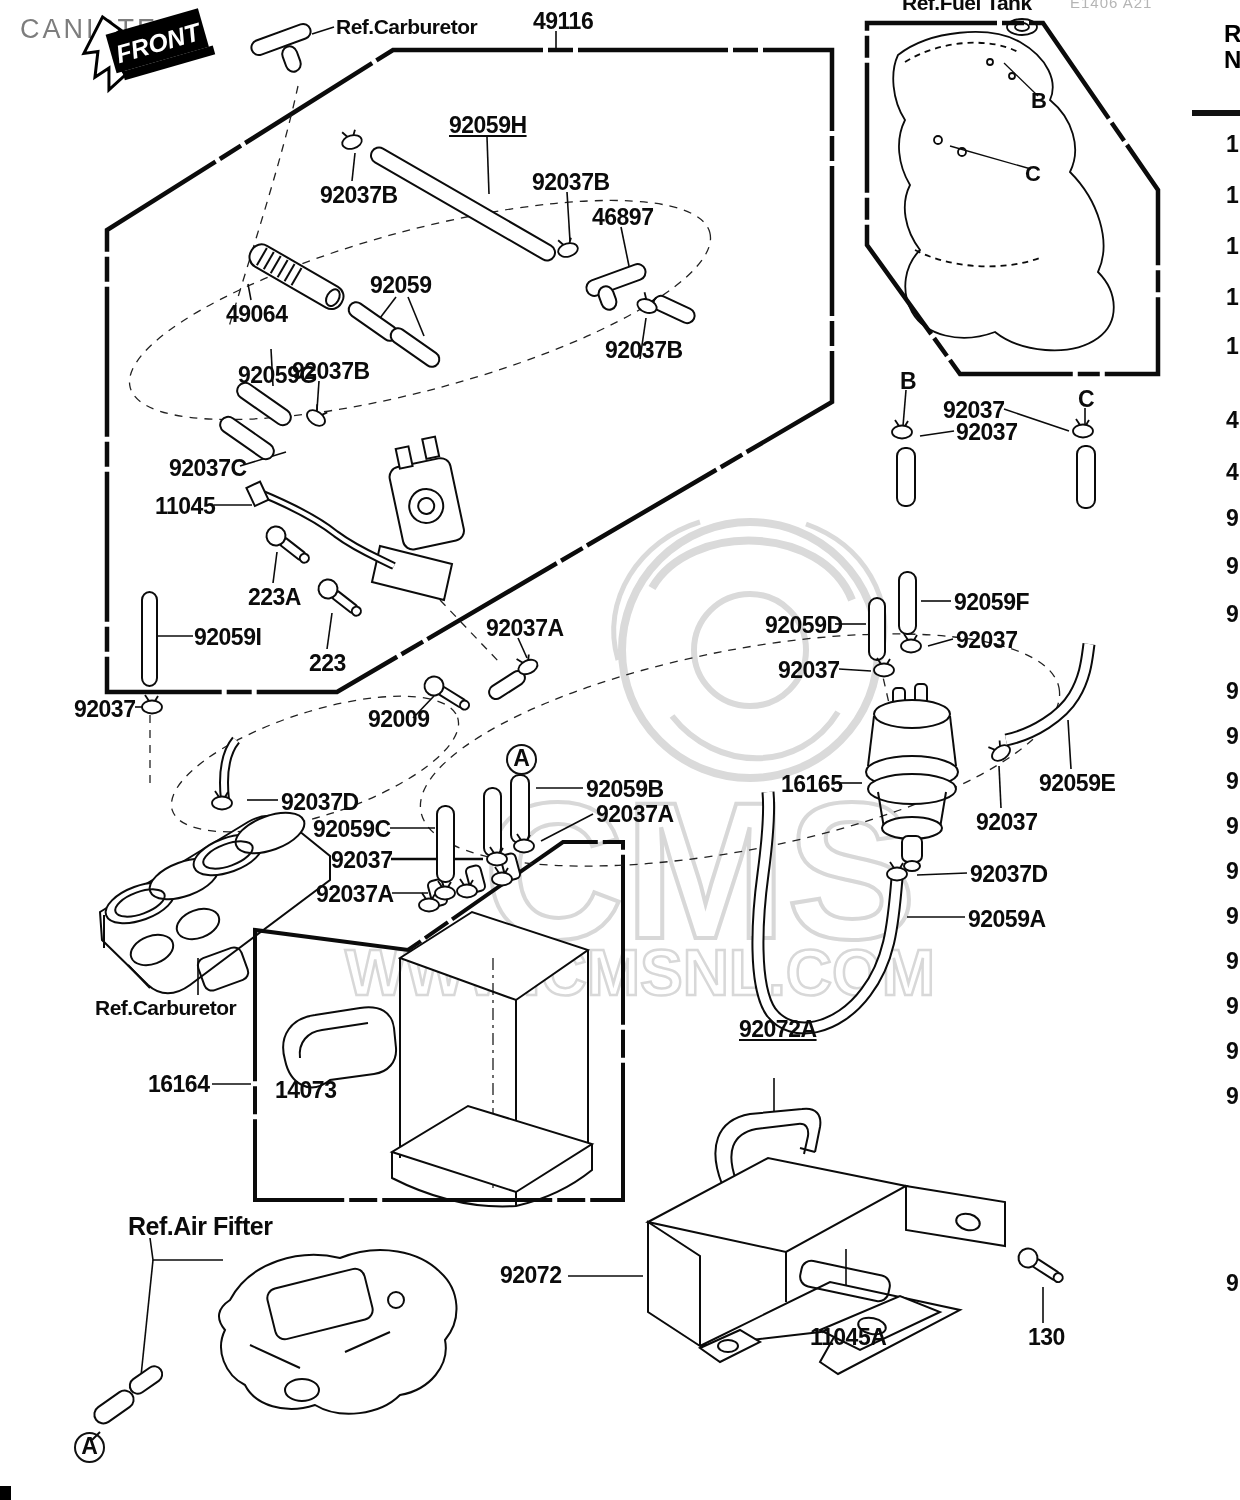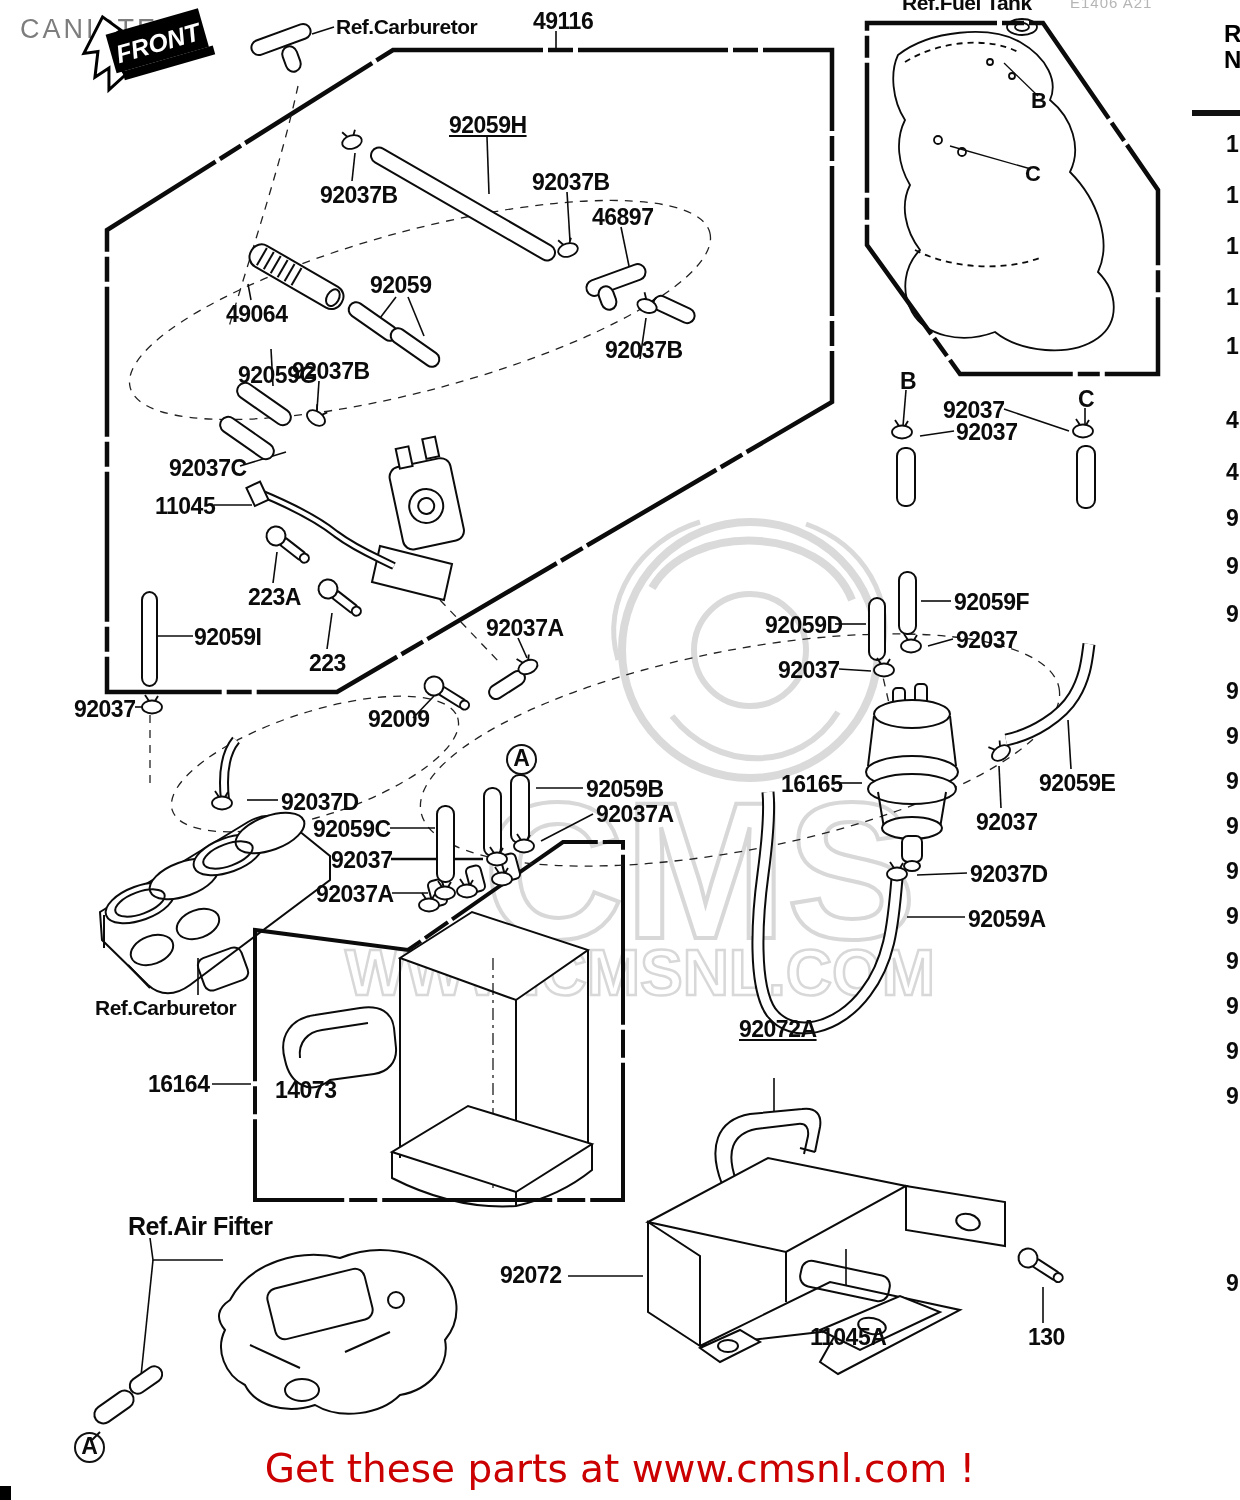--- a/index.html
+++ b/index.html
@@ -367,21 +367,20 @@
       <rect x="40" y="64" width="94" height="9" fill="#000"></rect>
       <text x="82" y="55" text-anchor="middle" font-family="Liberation Sans" font-weight="bold" font-style="italic" font-size="25" fill="#fff">FRONT</text>
     </g>
   </svg>
 
   <div id="page-title">CANISTER</div>
   <div id="fiche-code">E1406 A21</div>
   <div id="col-h1">R</div>
   <div id="col-h2">N</div>
   <div id="table-rule"></div>
-  <div id="red-banner">Get these parts at www.cmsnl.com !</div>
   <div id="corner-mark"></div>
 
   <div id="labels">
       <div class="plabel" style="left: 336px; top: 16px; font-size: 21px;">Ref.Carburetor</div>
       <div class="plabel" style="left: 533px; top: 9px;">49116</div>
       <div class="plabel" style="left: 449px; top: 113px; text-decoration: underline;">92059H</div>
       <div class="plabel" style="left: 320px; top: 183px;">92037B</div>
       <div class="plabel" style="left: 532px; top: 170px;">92037B</div>
       <div class="plabel" style="left: 592px; top: 205px;">46897</div>
       <div class="plabel" style="left: 370px; top: 273px;">92059</div>

